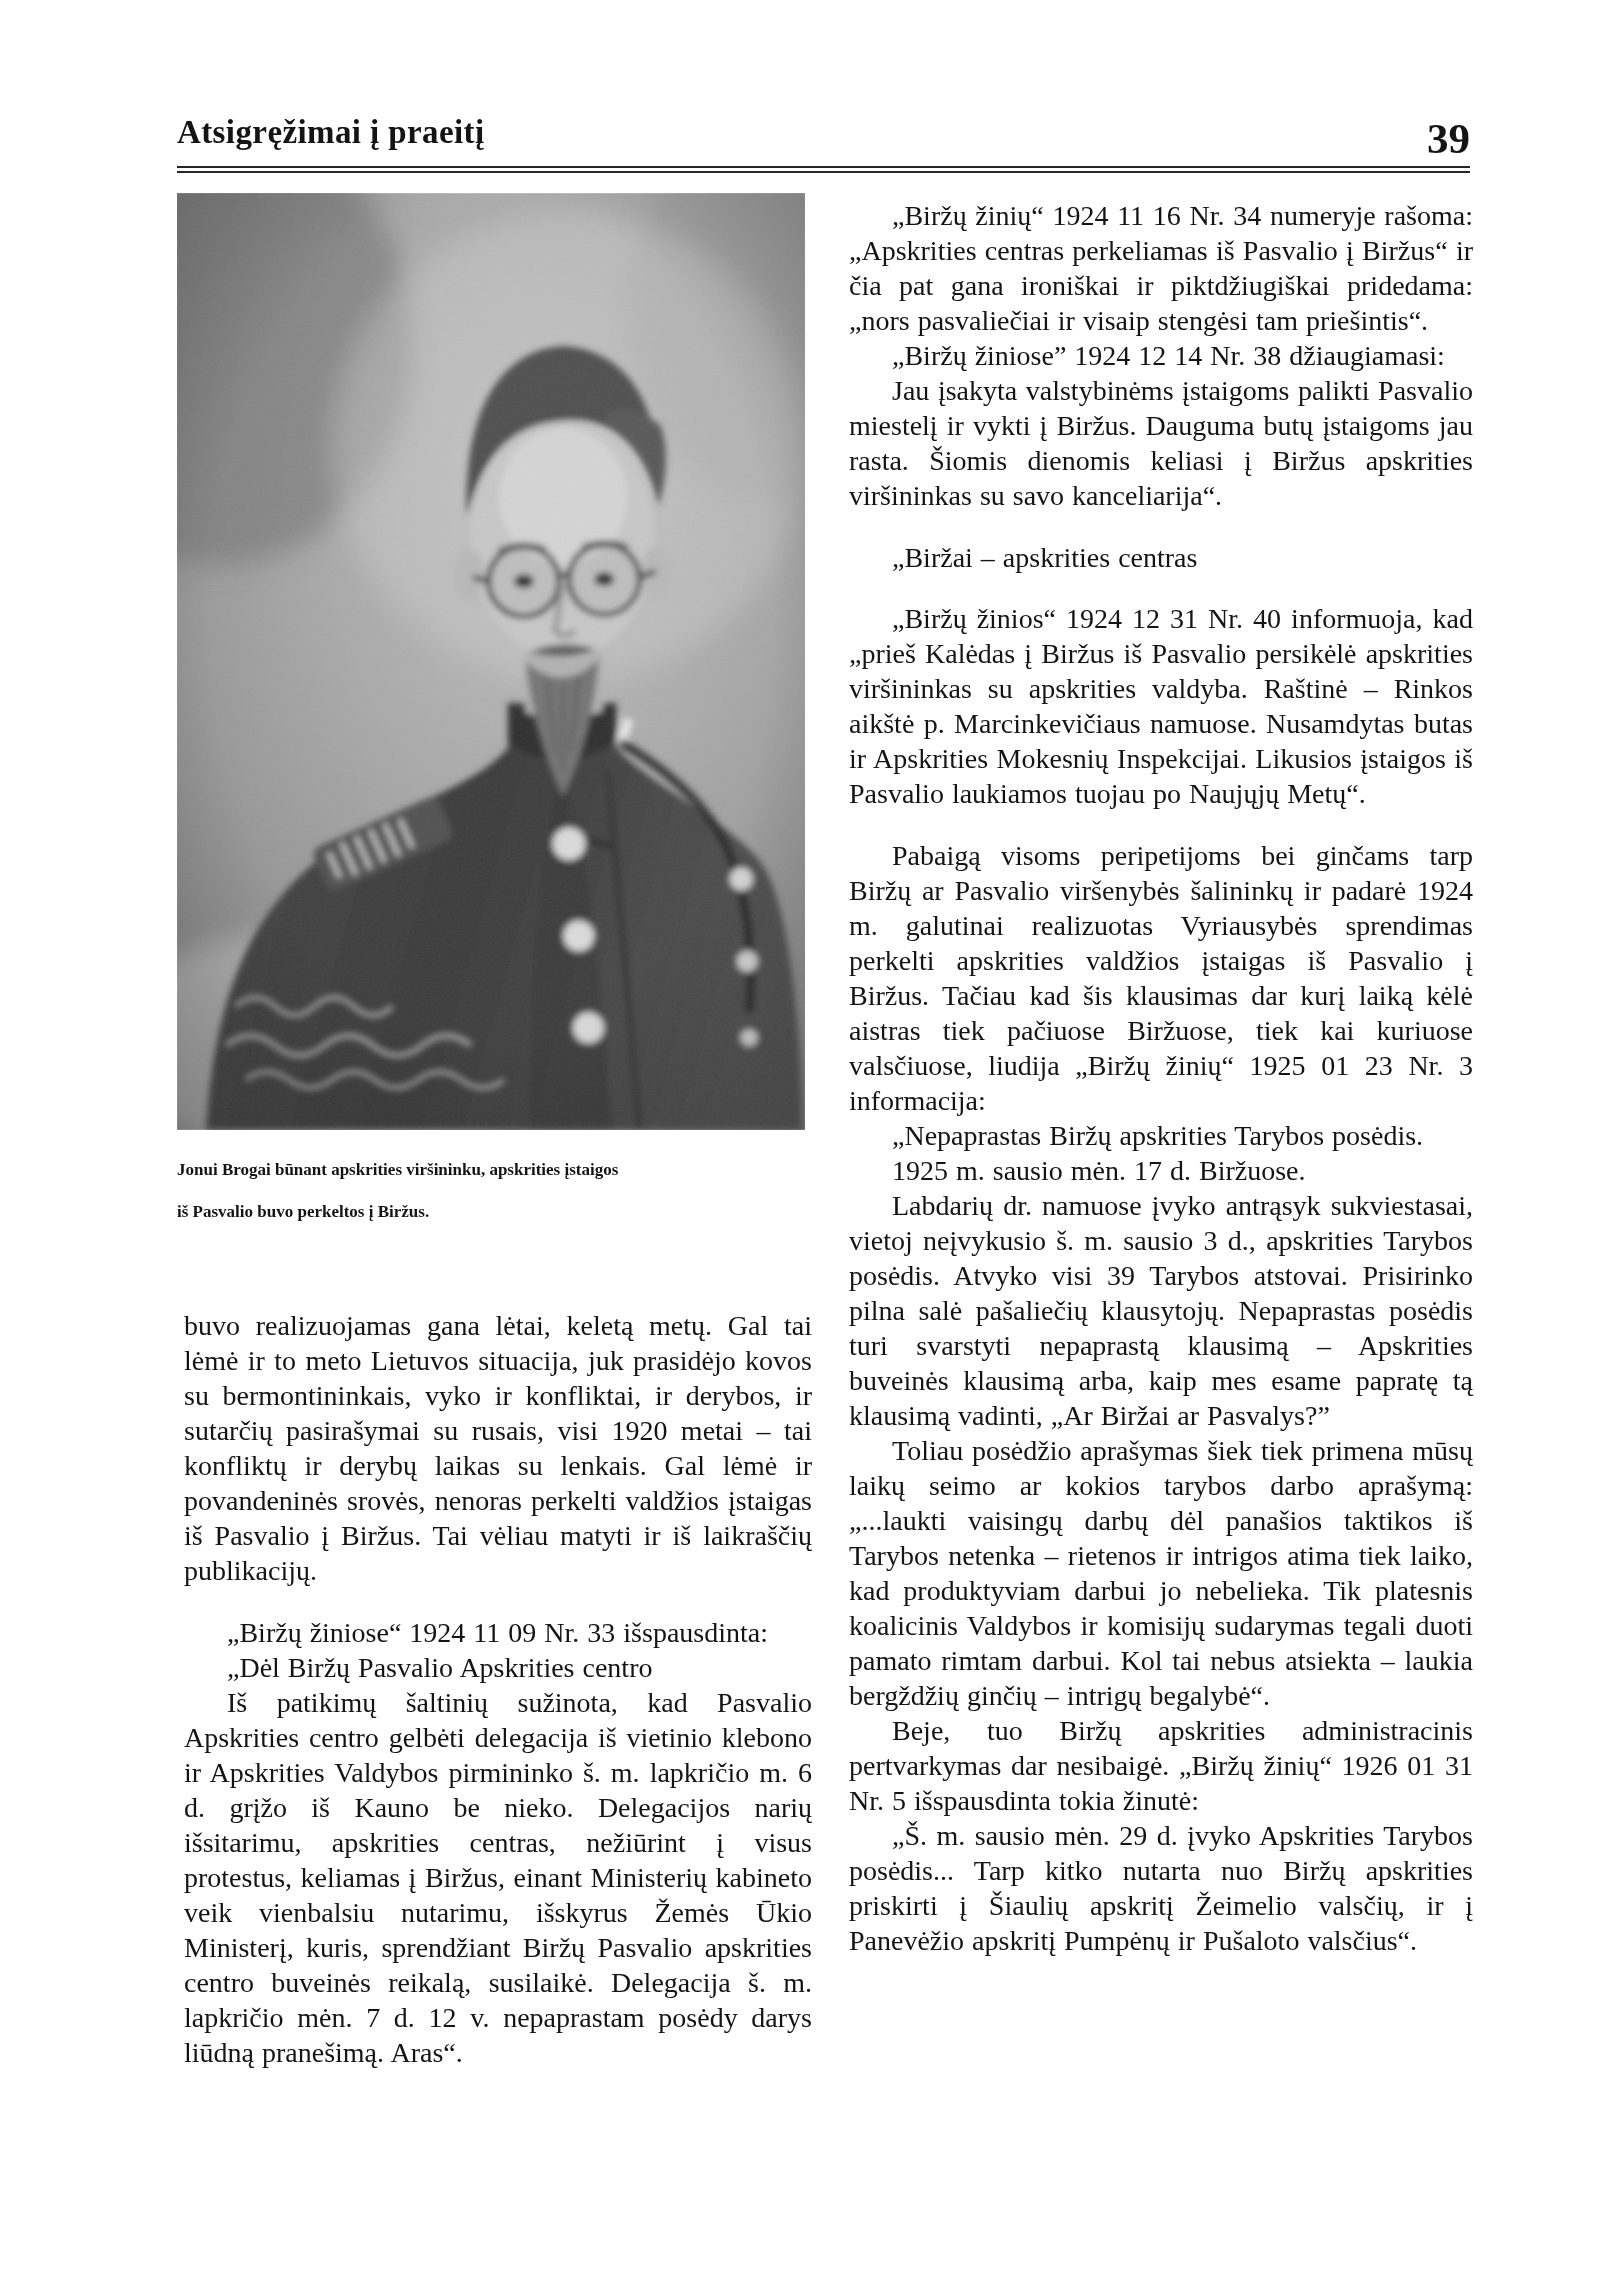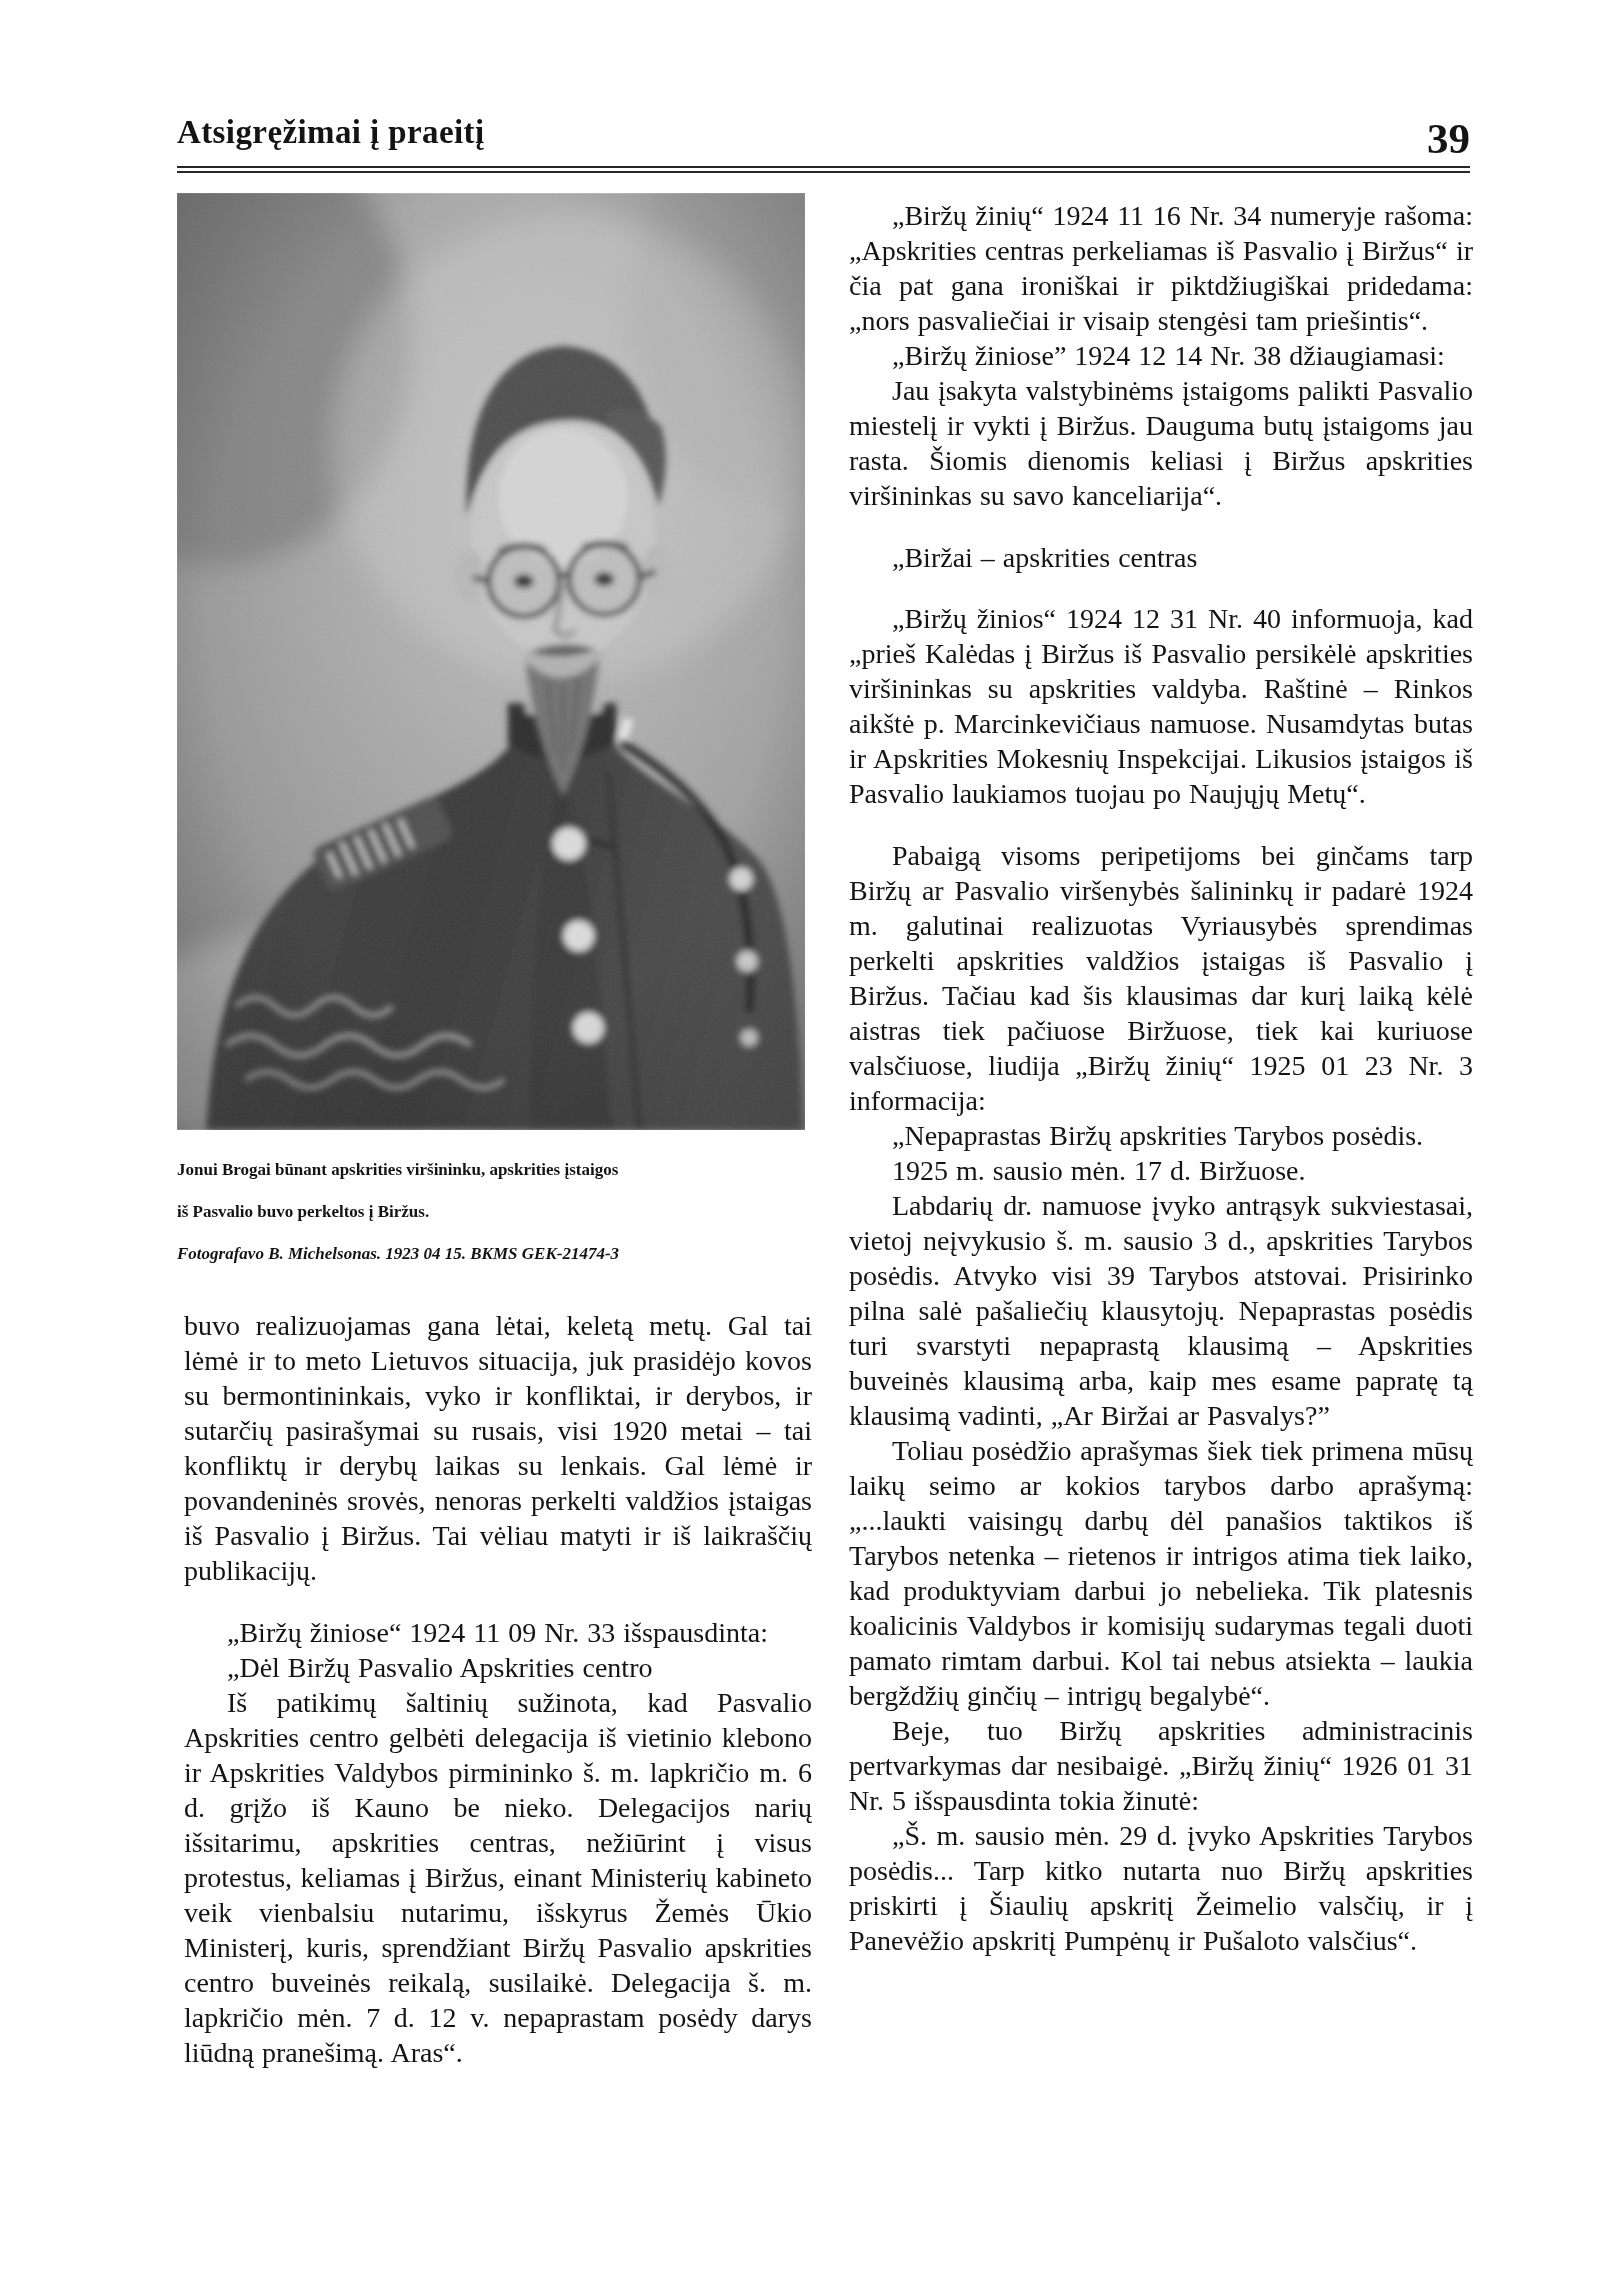--- a/index.html
+++ b/index.html
@@ -187,21 +187,20 @@
       </g>
 
       <rect width="641" height="956" fill="url(#vign)"></rect>
       <rect width="641" height="956" filter="url(#grain)" opacity="0.10"></rect>
     </svg>
   </div>
 
   <div class="caption-block">
     <div class="caption-line">Jonui Brogai būnant apskrities viršininku, apskrities įstaigos</div>
     <div class="caption-line">iš Pasvalio buvo perkeltos į Biržus.</div>
-    <div class="caption-credit">Fotografavo B. Michelsonas. 1923 04 15. BKMS GEK-21474-3</div>
   </div>
 
   <div class="body-col left-body">
     <p class="para">buvo realizuojamas gana lėtai, keletą metų. Gal tai lėmė ir to meto Lietuvos situacija, juk prasidėjo kovos su bermontininkais, vyko ir konfliktai, ir derybos, ir sutarčių pasirašymai su rusais, visi 1920 metai – tai konfliktų ir derybų laikas su lenkais. Gal lėmė ir povandeninės srovės, nenoras perkelti valdžios įstaigas iš Pasvalio į Biržus. Tai vėliau matyti ir iš laikraščių publikacijų.</p>
     <p class="para indent gap">„Biržų žiniose“ 1924 11 09 Nr. 33 išspausdinta:</p>
     <p class="para indent">„Dėl Biržų Pasvalio Apskrities centro</p>
     <p class="para indent">Iš patikimų šaltinių sužinota, kad Pasvalio Apskrities centro gelbėti delegacija iš vietinio klebono ir Apskrities Valdybos pirmininko š. m. lapkričio m. 6 d. grįžo iš Kauno be nieko. Delegacijos narių išsitarimu, apskrities centras, nežiūrint į visus protestus, keliamas į Biržus, einant Ministerių kabineto veik vienbalsiu nutarimu, išskyrus Žemės Ūkio Ministerį, kuris, sprendžiant Biržų Pasvalio apskrities centro buveinės reikalą, susilaikė. Delegacija š. m. lapkričio mėn. 7 d. 12 v. nepaprastam posėdy darys liūdną pranešimą. Aras“.</p>
   </div>
 
   <div class="body-col right-body">

